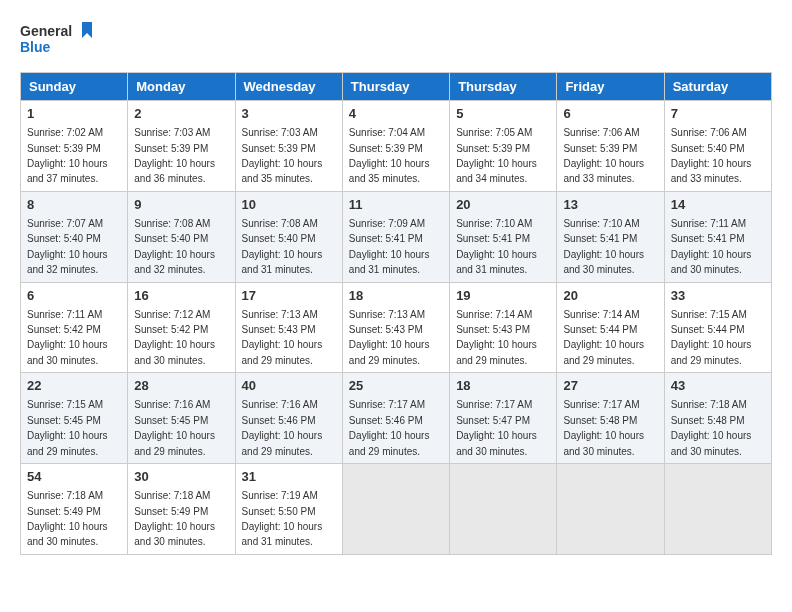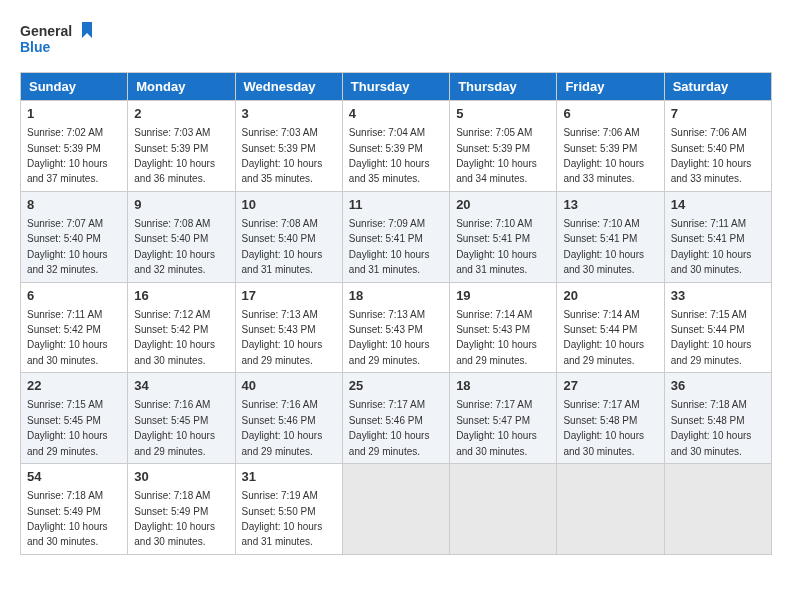--- a/index.html
+++ b/index.html
@@ -197,41 +197,41 @@
         <span class="day-number">33</span>
         <span class="day-info">Sunrise: 7:15 AM<br>Sunset: 5:44 PM<br>Daylight: 10 hours and 29 minutes.</span>
       </td>
       </tr>
       <tr>
         <td>
         <span class="day-number">22</span>
         <span class="day-info">Sunrise: 7:15 AM<br>Sunset: 5:45 PM<br>Daylight: 10 hours and 29 minutes.</span>
       </td>
         <td>
-        <span class="day-number">34</span>
+        <span class="day-number">28</span>
         <span class="day-info">Sunrise: 7:16 AM<br>Sunset: 5:45 PM<br>Daylight: 10 hours and 29 minutes.</span>
       </td>
         <td>
         <span class="day-number">40</span>
         <span class="day-info">Sunrise: 7:16 AM<br>Sunset: 5:46 PM<br>Daylight: 10 hours and 29 minutes.</span>
       </td>
         <td>
         <span class="day-number">25</span>
         <span class="day-info">Sunrise: 7:17 AM<br>Sunset: 5:46 PM<br>Daylight: 10 hours and 29 minutes.</span>
       </td>
         <td>
         <span class="day-number">18</span>
         <span class="day-info">Sunrise: 7:17 AM<br>Sunset: 5:47 PM<br>Daylight: 10 hours and 30 minutes.</span>
       </td>
         <td>
         <span class="day-number">27</span>
         <span class="day-info">Sunrise: 7:17 AM<br>Sunset: 5:48 PM<br>Daylight: 10 hours and 30 minutes.</span>
       </td>
         <td>
-        <span class="day-number">36</span>
+        <span class="day-number">43</span>
         <span class="day-info">Sunrise: 7:18 AM<br>Sunset: 5:48 PM<br>Daylight: 10 hours and 30 minutes.</span>
       </td>
       </tr>
       <tr>
         <td>
         <span class="day-number">54</span>
         <span class="day-info">Sunrise: 7:18 AM<br>Sunset: 5:49 PM<br>Daylight: 10 hours and 30 minutes.</span>
       </td>
         <td>
         <span class="day-number">30</span>

